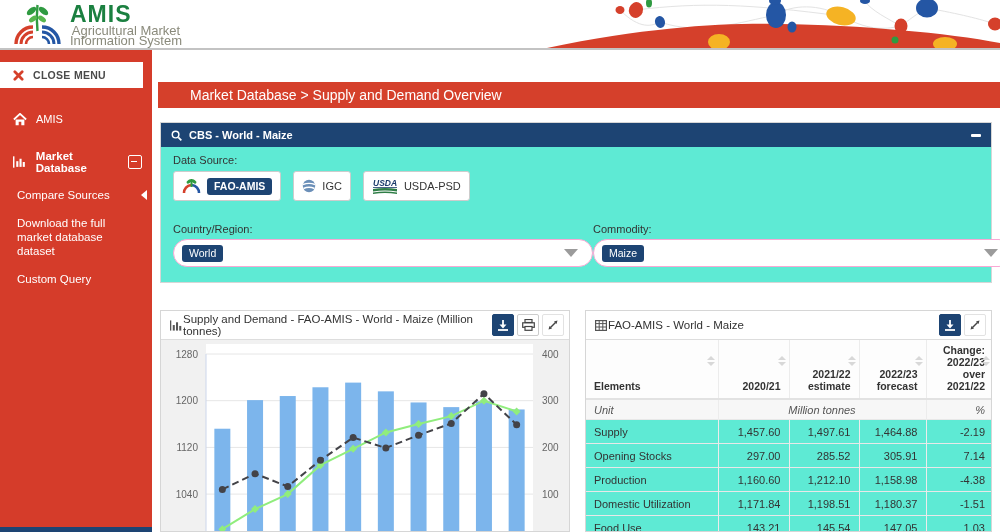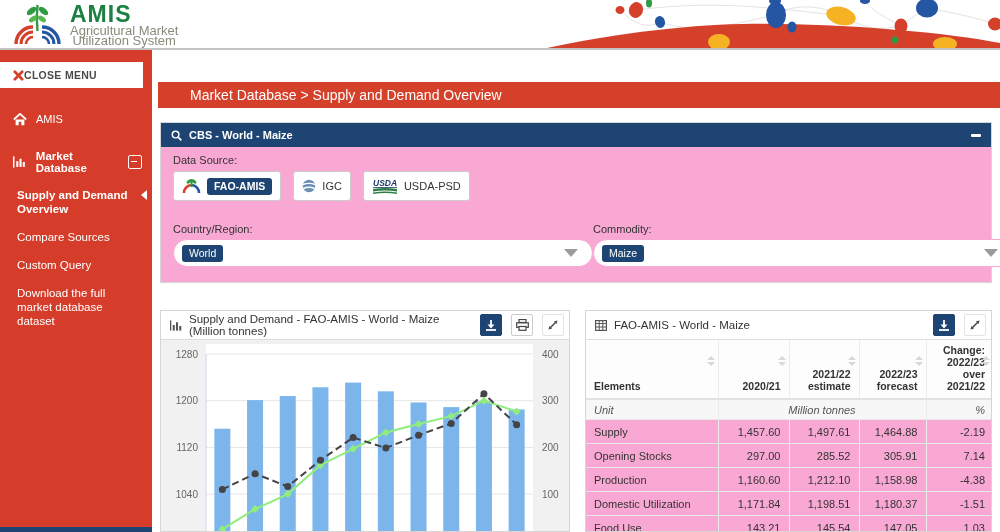--- a/index.html
+++ b/index.html
@@ -9,58 +9,58 @@
   
   .app-header{position:absolute;left:0;top:0;width:1000px;height:48px;background:#fff;border-bottom:2px solid #c3c3c3;z-index:5;}
   .logo-wrap{position:absolute;left:10px;top:2px;display:flex;}
   .logo-text{margin-left:6px;}
   .logo-title{font-size:23px;font-weight:bold;color:#1b8040;letter-spacing:1px;line-height:24px;}
   .logo-sub{font-size:13px;color:#8a8a7b;line-height:10px;text-align:center;}
   .deco{position:absolute;right:0;top:0;width:600px;height:48px;}
 
   
   .sidebar{position:absolute;left:0;top:50px;width:152px;height:482px;background:#d53c2a;color:#fff;z-index:4;}
-  .close-menu{position:absolute;left:0;top:12px;width:143px;height:26px;background:#fff;border:none;display:flex;align-items:center;padding:0 0 0 13px;cursor:pointer;}
+  .close-menu{position:absolute;left:0;top:12px;width:143px;height:26px;background:#fff;border:none;display:flex;align-items:center;gap:9px;padding:0 0 0 13px;cursor:pointer;}
   .close-menu span{font-size:10.5px;font-weight:bold;color:#4a4a4a;letter-spacing:.3px;}
   .nav-item{display:flex;align-items:center;gap:9px;padding:0 10px 0 13px;color:#fff;font-size:11px;cursor:pointer;}
   .nav-amis{margin-top:20px;height:22px;}
   .nav-section{margin-top:20px;height:24px;font-weight:bold;font-size:11.5px;}
   .nav-section .grow{flex:1;}
   .collapse-box{width:12px;height:12px;border:1.5px solid #fff;border-radius:2px;position:relative;flex:none;}
   .collapse-box i{position:absolute;left:2px;top:4.5px;width:6px;height:1.5px;background:#fff;}
   .subitem{position:relative;margin-top:14px;padding:0 16px 0 17px;font-size:11.5px;line-height:14px;color:#fff;cursor:pointer;}
   .subitem.active{font-weight:bold;}
   .active-arrow{position:absolute;right:5px;top:2px;width:0;height:0;border-top:5px solid transparent;border-bottom:5px solid transparent;border-right:6px solid #fff;}
   .sidebar-footer{position:absolute;left:0;bottom:0;width:152px;height:5px;background:#1d4473;}
 
   
   .main{position:absolute;left:152px;top:50px;width:848px;height:482px;background:#fff;}
   .breadcrumb{position:absolute;left:6px;top:32px;width:988px;height:26px;background:#d5402b;color:#fff;font-size:14px;line-height:26px;padding-left:32px;box-sizing:border-box;}
 
-  .panel{position:absolute;border:1px solid #d6d6d6;background:#f9a8d4;box-sizing:border-box;}
+  .panel{position:absolute;border:1px solid #d6d6d6;background:#5eead4;box-sizing:border-box;}
   .panel-hd-navy{height:24px;background:#1d4473;color:#fff;display:flex;align-items:center;gap:7px;padding:0 10px;font-size:11px;font-weight:bold;}
   .panel-hd-navy .grow{flex:1;}
   .minus-icon{width:10px;height:3px;background:#fff;border-radius:1px;cursor:pointer;}
 
   
   .filter-panel{left:8px;top:72px;width:832px;height:161px;}
   .filter-body{position:relative;height:136px;}
   .small-label{position:absolute;font-size:11px;color:#333;}
   .src-row{position:absolute;left:12px;top:24px;display:flex;gap:12px;}
   .src-btn{display:flex;align-items:center;gap:6px;border:1px solid #ccc;border-radius:3px;background:#fff;padding:3px 8px;height:22px;box-sizing:content-box;cursor:pointer;}
   .src-pill{background:#1d4473;color:#fff;font-size:10.5px;font-weight:bold;padding:3px 7px;border-radius:3px;line-height:11px;}
   .src-label{font-size:11px;color:#333;}
   .dropdown{position:absolute;height:26px;border:1px solid #f9a8d4;border-radius:14px;background:#fff;display:flex;align-items:center;padding:0 14px 0 8px;cursor:pointer;}
   .dd-tag{background:#1d4473;color:#fff;font-size:10.5px;padding:3px 7px;border-radius:3px;line-height:11px;}
   .dd-caret{position:absolute;right:14px;top:9px;width:0;height:0;border-left:7px solid transparent;border-right:7px solid transparent;border-top:8px solid #9b9b9b;}
 
   
   .chart-panel{left:8px;top:260px;width:410px;height:222px;overflow:hidden;}
   .table-panel{left:433px;top:260px;width:407px;height:222px;overflow:hidden;}
-  .panel-hd{height:28px;background:#fff;border-bottom:1px solid #ddd;display:flex;align-items:center;gap:7px;padding:0 3px 0 9px;}
+  .panel-hd{height:28px;background:#fff;border-bottom:1px solid #ddd;display:flex;align-items:center;gap:1px;padding:0 3px 0 9px;}
   .panel-hd .title{flex:1;font-size:11.5px;color:#333;}
   .hd-btn{width:22px;height:22px;border:1px solid #ccc;border-radius:2px;background:#fff;display:flex;align-items:center;justify-content:center;margin-right:2px;cursor:pointer;padding:0;}
   .hd-btn.navy{background:#1d4473;border-color:#1d4473;}
   .chart-body{position:relative;height:193px;background:#f1f1f1;}
 
   
   table.sd{width:100%;border-collapse:collapse;table-layout:fixed;font-size:11px;color:#333;}
   table.sd col.c0{width:132px}table.sd col.c1{width:71px}table.sd col.c2{width:70px}table.sd col.c3{width:67px}table.sd col.c4{width:67px}
   table.sd th{position:relative;vertical-align:bottom;text-align:right;font-weight:bold;padding:4px 8px 6px;border-bottom:2px solid #e2e2e2;background:#fdfdfd;white-space:pre-line;font-size:10.5px;line-height:12px;cursor:pointer;}
   table.sd th:first-child{text-align:left;}
@@ -89,21 +89,21 @@
         <path d="M39,42 A7,7 0 0 0 32,35" fill="none" stroke="#2456a4" stroke-width="2.6"></path>
         <path d="M27.5,3 C26.5,12 26.5,20 27.5,29" fill="none" stroke="#2f9a41" stroke-width="2.4"></path>
         <ellipse cx="21.5" cy="9" rx="5.5" ry="3" fill="#2f9a41" transform="rotate(-38 21.5 9)"></ellipse>
         <ellipse cx="33.5" cy="9" rx="5.5" ry="3" fill="#2f9a41" transform="rotate(38 33.5 9)"></ellipse>
         <ellipse cx="23" cy="17" rx="4.5" ry="2.5" fill="#57b64e" transform="rotate(-35 23 17)"></ellipse>
         <ellipse cx="32" cy="17" rx="4.5" ry="2.5" fill="#57b64e" transform="rotate(35 32 17)"></ellipse>
       </svg>
       <div class="logo-text">
         <div class="logo-title">AMIS</div>
         <div class="logo-sub">Agricultural Market</div>
-        <div class="logo-sub">Utilization System</div>
+        <div class="logo-sub">Information System</div>
       </div>
     </div>
     <svg class="deco" viewBox="0 0 600 48">
       <g fill="none" stroke="#e3e3e3" stroke-width="1">
         <path d="M220,10 C240,30 252,26 260,22"></path>
         <path d="M260,22 C300,36 340,22 376,15"></path>
         <path d="M376,15 C392,4 420,4 441,16"></path>
         <path d="M441,16 C468,30 482,30 501,26"></path>
         <path d="M501,26 C514,16 520,12 527,8"></path>
         <path d="M527,8 C560,14 580,19 595,24"></path>
@@ -152,31 +152,30 @@
         <rect x="8" y="3" width="2.6" height="10" fill="#fff"></rect>
         <rect x="12" y="7" width="2.6" height="6" fill="#fff"></rect>
       </svg>
       <span>Market Database</span>
       <span class="grow"></span>
       <span class="collapse-box">
           <i></i>
         </span>
     </div>
     <div class="subitem active">
-      <span>Supply and Demand Overview</span>
       <span class="active-arrow"></span>
     </div>
     <div class="subitem">
       <span>Compare Sources</span>
     </div>
     <div class="subitem">
+      <span>Download the full market database dataset</span>
+    </div>
+    <div class="subitem">
       <span>Custom Query</span>
-    </div>
-    <div class="subitem">
-      <span>Download the full market database dataset</span>
     </div>
     <div class="sidebar-footer"></div>
   </div>
 
   <div class="main">
 
     <div class="breadcrumb">Market Database &gt; Supply and Demand Overview</div>
 
     <div class="panel filter-panel">
       <div class="panel-hd-navy">

